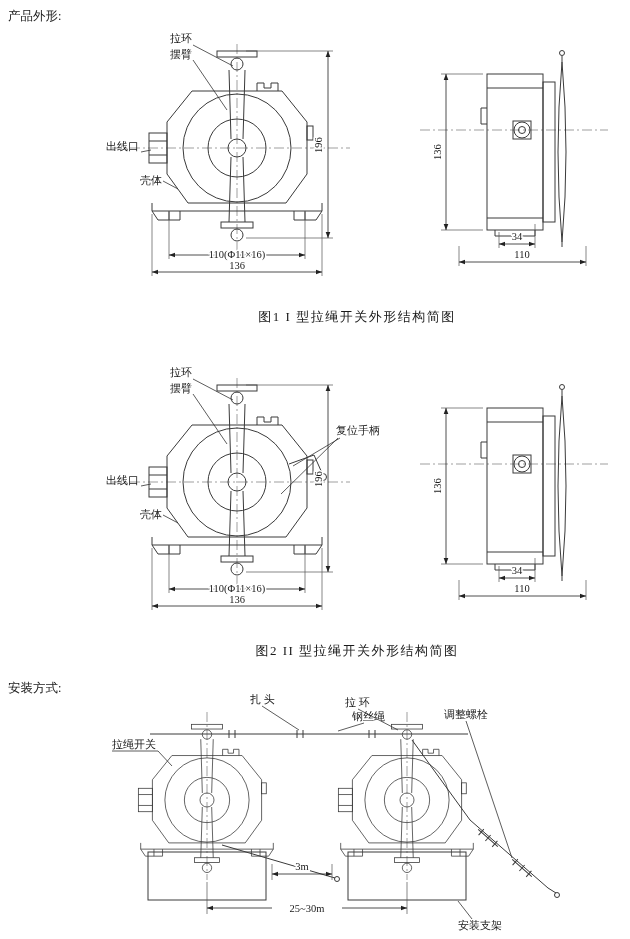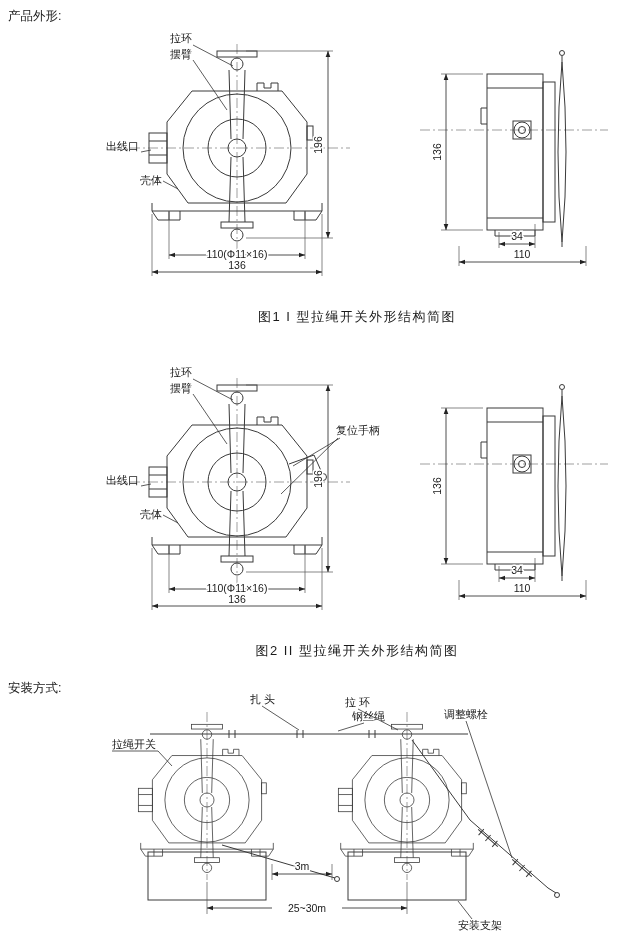--- a/index.html
+++ b/index.html
@@ -1,18 +1,18 @@
 <!DOCTYPE html>
 <html><head>
 <meta charset="utf-8">
 <style>
   html,body{margin:0;padding:0;background:#e8e8e8;}
   .page{
     width:630px;height:939px;background:#ffffff;position:relative;
-    font-family:Liberation Sans, sans-serif;overflow:hidden;
+    font-family:Liberation Serif, serif;overflow:hidden;
   }
   svg{position:absolute;left:0;top:0;}
   svg text{fill:#1a1a1a;}
   .hdr{font-size:12.5px;}
   .cap{font-size:13px;letter-spacing:1.5px;}
   .lbl{font-size:11px;}
   .dim{font-size:10.5px;paint-order:stroke;stroke:#ffffff;stroke-width:3px;fill:#1a1a1a;}
   .d{fill:none;stroke:#3a3a3a;stroke-width:1;}
   .diml{fill:none;stroke:#222;stroke-width:0.8;}
   .ext{fill:none;stroke:#555;stroke-width:0.7;}

